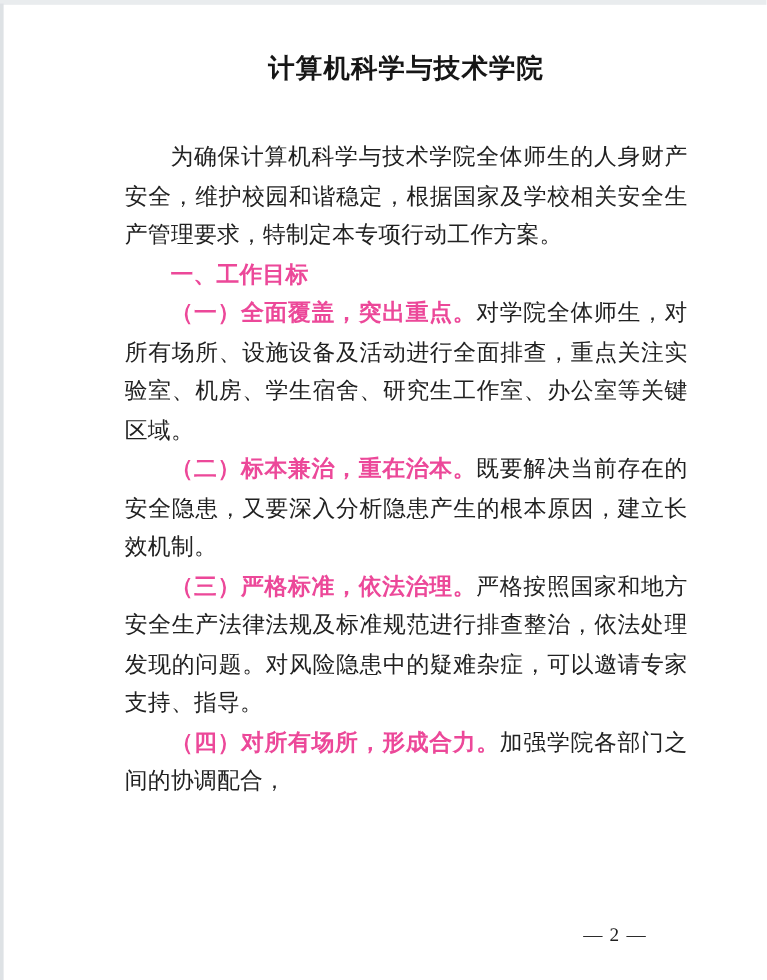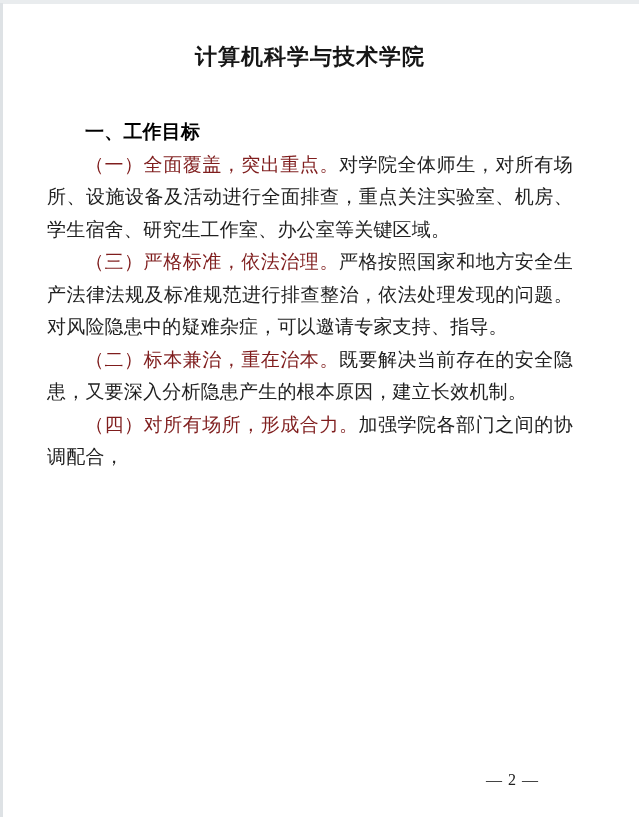--- a/index.html
+++ b/index.html
@@ -6,21 +6,21 @@
     margin: 0;
     padding: 0;
     background: #ffffff;
   }
   .page {
     position: relative;
     width: 639px;
     height: 817px;
     background: #ffffff;
     box-sizing: border-box;
-    padding: 40px 66px 0 47px;
+    padding: 40px 66px 0 104px;
     overflow: hidden;
     font-family: "Liberation Serif", "DejaVu Serif", serif;
   }
   .edge-top {
     position: absolute;
     top: 0; left: 0;
     width: 639px; height: 4px;
     background: #e9ecee;
   }
   .edge-left {
@@ -44,26 +44,26 @@
     font-size: 19px;
     line-height: 32.5px;
     text-indent: 2em;
     text-align: justify;
     color: #212121;
     letter-spacing: 0.2px;
   }
   .heading {
     font-family: "Liberation Sans", "DejaVu Sans", sans-serif;
     font-weight: 700;
-    color: #000000;
+    color: #ec4899;
     text-align: left;
   }
   .lead {
-    font-weight: 400;
-    color: #7f1d1d;
+    font-weight: 700;
+    color: #ec4899;
   }
   .page-number {
     position: absolute;
     left: 486px;
     top: 770px;
     font-size: 16px;
     line-height: 20px;
     color: #212121;
     letter-spacing: 1px;
   }
@@ -72,27 +72,28 @@
 <body>
 
 <div class="page">
   <div class="edge-top"></div>
   <div class="edge-left"></div>
 
   <h1 class="doc-title">
     <span class="title-line">计算机科学与技术学院</span>
   </h1>
 
+  <p class="para">为确保计算机科学与技术学院全体师生的人身财产安全，维护校园和谐稳定，根据国家及学校相关安全生产管理要求，特制定本专项行动工作方案。</p>
 
   <p class="heading">一、工作目标</p>
 
 
 
   <p class="para"><span class="lead">（一）全面覆盖，突出重点。</span><span>对学院全体师生，对所有场所、设施设备及活动进行全面排查，重点关注实验室、机房、学生宿舍、研究生工作室、办公室等关键区域。</span></p>
 
+  <p class="para"><span class="lead">（二）标本兼治，重在治本。</span><span>既要解决当前存在的安全隐患，又要深入分析隐患产生的根本原因，建立长效机制。</span></p>
+
   <p class="para"><span class="lead">（三）严格标准，依法治理。</span><span>严格按照国家和地方安全生产法律法规及标准规范进行排查整治，依法处理发现的问题。对风险隐患中的疑难杂症，可以邀请专家支持、指导。</span></p>
-
-  <p class="para"><span class="lead">（二）标本兼治，重在治本。</span><span>既要解决当前存在的安全隐患，又要深入分析隐患产生的根本原因，建立长效机制。</span></p>
 
   <p class="para"><span class="lead">（四）对所有场所，形成合力。</span><span>加强学院各部门之间的协调配合，</span></p>
 
   <div class="page-number">— 2 —</div>
 </div>
 
 </body></html>

